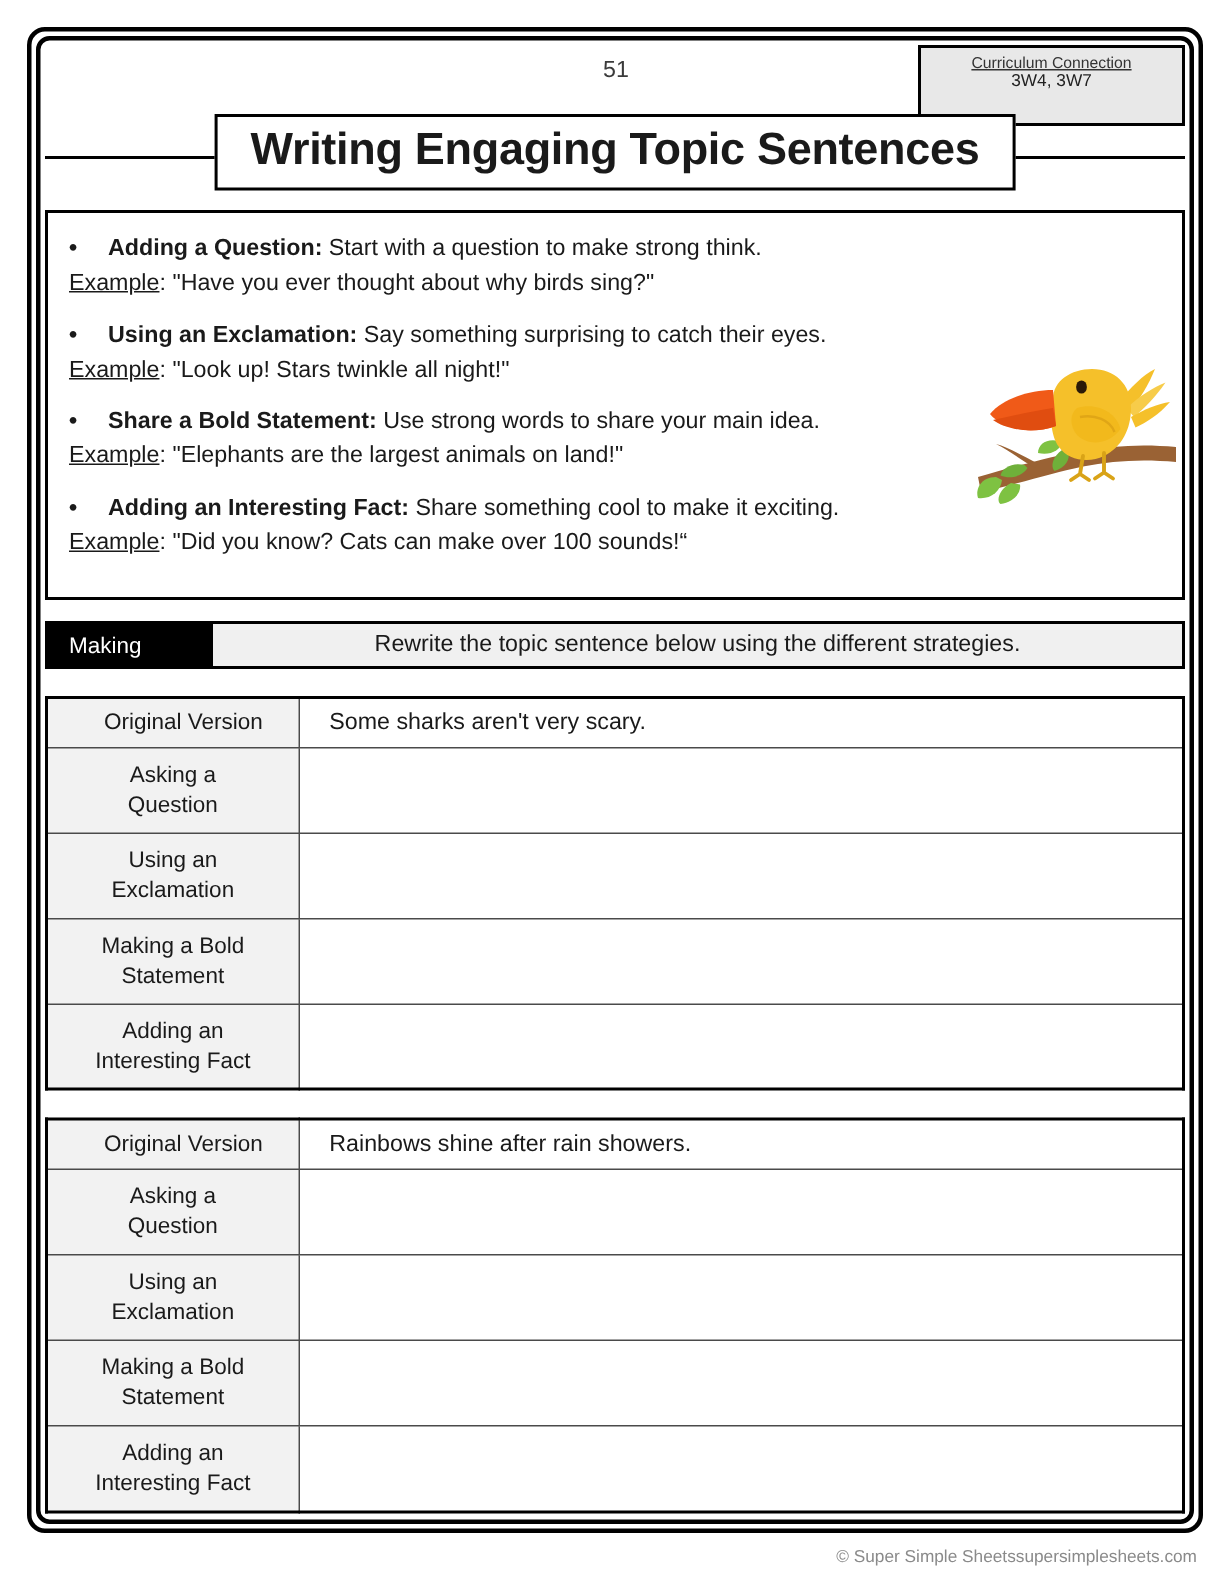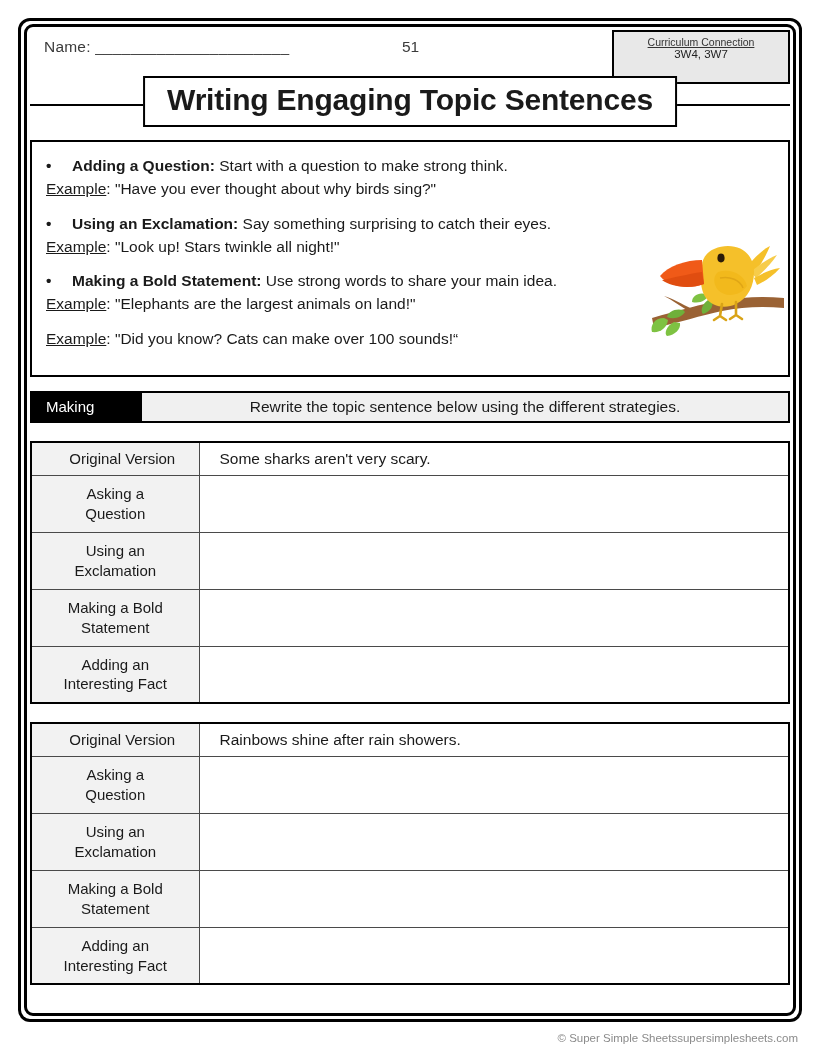--- a/index.html
+++ b/index.html
@@ -216,21 +216,20 @@
 </style>
 </head>
 <body>
 
 <div class="page-outer"></div>
 <div class="page-inner"></div>
 
 <div class="content">
 
   <div class="header-row">
-    <div class="name-line">Name: ______________________</div>
     <div class="page-number">51</div>
     <div class="curriculum-badge">
       <span class="cc-title">Curriculum Connection</span>
       <span class="cc-codes">3W4, 3W7</span>
     </div>
   </div>
 
   <div class="title-wrap">
     <div class="title-rule"></div>
     <div class="title-box">
@@ -252,28 +251,31 @@
       <div class="strategy-line">
         <span class="bullet">•</span><span class="strategy-name">Using an Exclamation:</span><span> Say something surprising to catch their eyes.</span>
       </div>
       <div class="example-line">
         <span class="example-label">Example</span><span>: "Look up! Stars twinkle all night!"</span>
       </div>
     </div>
 
     <div class="strategy">
       <div class="strategy-line">
-        <span class="bullet">•</span><span class="strategy-name">Making a Bold Statement:</span><span> Use strong words to share your main idea.</span>
+        <span class="bullet">•</span><span class="strategy-name">Share a Bold Statement:</span><span> Use strong words to share your main idea.</span>
       </div>
       <div class="example-line">
         <span class="example-label">Example</span><span>: "Elephants are the largest animals on land!"</span>
       </div>
     </div>
 
     <div class="strategy">
+      <div class="strategy-line">
+        <span class="bullet">•</span><span class="strategy-name">Adding an Interesting Fact:</span><span> Share something cool to make it exciting.</span>
+      </div>
       <div class="example-line">
         <span class="example-label">Example</span><span>: "Did you know? Cats can make over 100 sounds!“</span>
       </div>
     </div>
 
     <svg class="bird-art" viewBox="0 0 136 98">
 
       <path d="M2 80 C30 72, 52 66, 70 63 C92 59, 112 58, 134 60 L134 70 C112 68, 92 69, 72 73 C52 77, 28 85, 4 90 Z" fill="#9a6234"></path>
       <path d="M40 74 C30 68, 22 62, 14 58 C22 60, 32 66, 42 71 Z" fill="#9a6234"></path>
 

